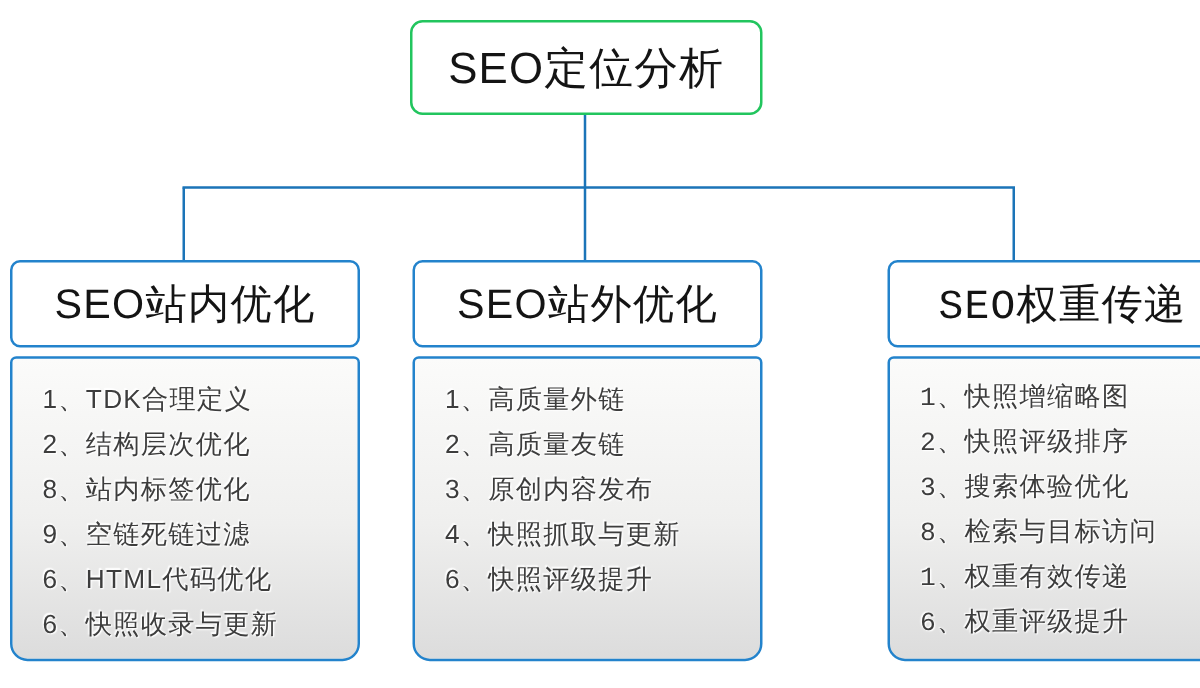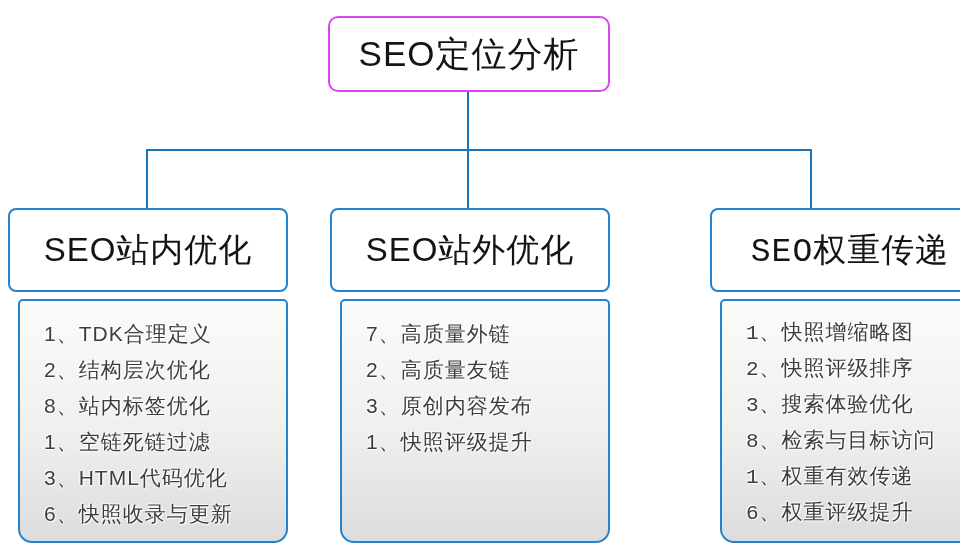--- a/index.html
+++ b/index.html
@@ -29,21 +29,21 @@
   #line-drop-right  { left: 810px; top: 150px; height: 58px; }
 
   
   .root-box {
     position: absolute;
     left: 328px;
     top: 16px;
     width: 282px;
     height: 76px;
     box-sizing: border-box;
-    border: 2px solid #d946ef;
+    border: 2px solid #22c55e;
     border-radius: 10px;
     background: #ffffff;
     display: flex;
     align-items: center;
     justify-content: center;
     font-size: 35px;
     letter-spacing: 1px;
     color: #141414;
   }
 
@@ -52,40 +52,39 @@
     position: absolute;
     top: 208px;
     width: 280px;
   }
   #col-0 { left: 8px; }
   #col-1 { left: 330px; }
   #col-2 { left: 710px; font-family: Liberation Mono, monospace; }
 
   .col-header {
     box-sizing: border-box;
-    height: 84px;
+    height: 70px;
     border: 2px solid #2383cc;
     border-radius: 8px;
     background: #ffffff;
     display: flex;
     align-items: center;
     justify-content: center;
     font-size: 33px;
     letter-spacing: 1px;
     color: #141414;
   }
   .col-list {
     box-sizing: border-box;
     margin-top: 7px;
     height: 244px;
     border: 2px solid #2383cc;
     border-radius: 5px 5px 14px 14px;
     background: linear-gradient(180deg, #fbfbfa 0%, #efefee 55%, #dcdcdc 100%);
     padding: 15px 6px 0 24px;
-    margin-left: 10px;
   }
   .list-item {
     font-size: 21px;
     line-height: 36px;
     letter-spacing: 1px;
     color: #3d3d3d;
     text-shadow: 1px 1px 1px #ffffff, -1px -1px 1px #ffffff, 0 0 3px rgba(255,255,255,0.9);
     white-space: nowrap;
   }
 </style>
@@ -101,33 +100,34 @@
   <div class="line line-v" id="line-drop-left"></div>
   <div class="line line-v" id="line-drop-mid"></div>
   <div class="line line-v" id="line-drop-right"></div>
 
   <div class="col" id="col-0">
     <div class="col-header">SEO站内优化</div>
     <div class="col-list">
       <div class="list-item">1、TDK合理定义</div>
       <div class="list-item">2、结构层次优化</div>
       <div class="list-item">8、站内标签优化</div>
-      <div class="list-item">1、空链死链过滤</div>
-      <div class="list-item">3、HTML代码优化</div>
+      <div class="list-item">9、空链死链过滤</div>
+      <div class="list-item">6、HTML代码优化</div>
       <div class="list-item">6、快照收录与更新</div>
     </div>
   </div>
 
   <div class="col" id="col-1">
     <div class="col-header">SEO站外优化</div>
     <div class="col-list">
-      <div class="list-item">7、高质量外链</div>
+      <div class="list-item">1、高质量外链</div>
       <div class="list-item">2、高质量友链</div>
       <div class="list-item">3、原创内容发布</div>
-      <div class="list-item">1、快照评级提升</div>
+      <div class="list-item">4、快照抓取与更新</div>
+      <div class="list-item">6、快照评级提升</div>
     </div>
   </div>
 
   <div class="col" id="col-2">
     <div class="col-header">SEO权重传递</div>
     <div class="col-list">
       <div class="list-item">1、快照增缩略图</div>
       <div class="list-item">2、快照评级排序</div>
       <div class="list-item">3、搜索体验优化</div>
       <div class="list-item">8、检索与目标访问</div>

